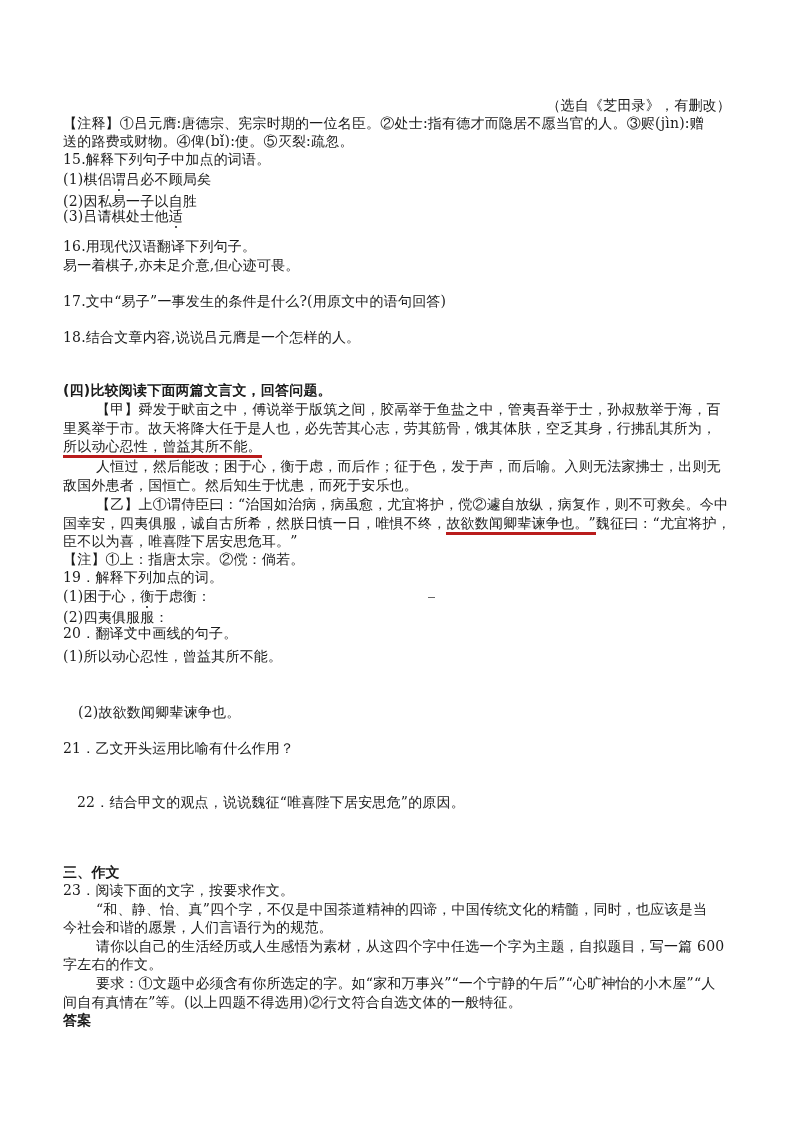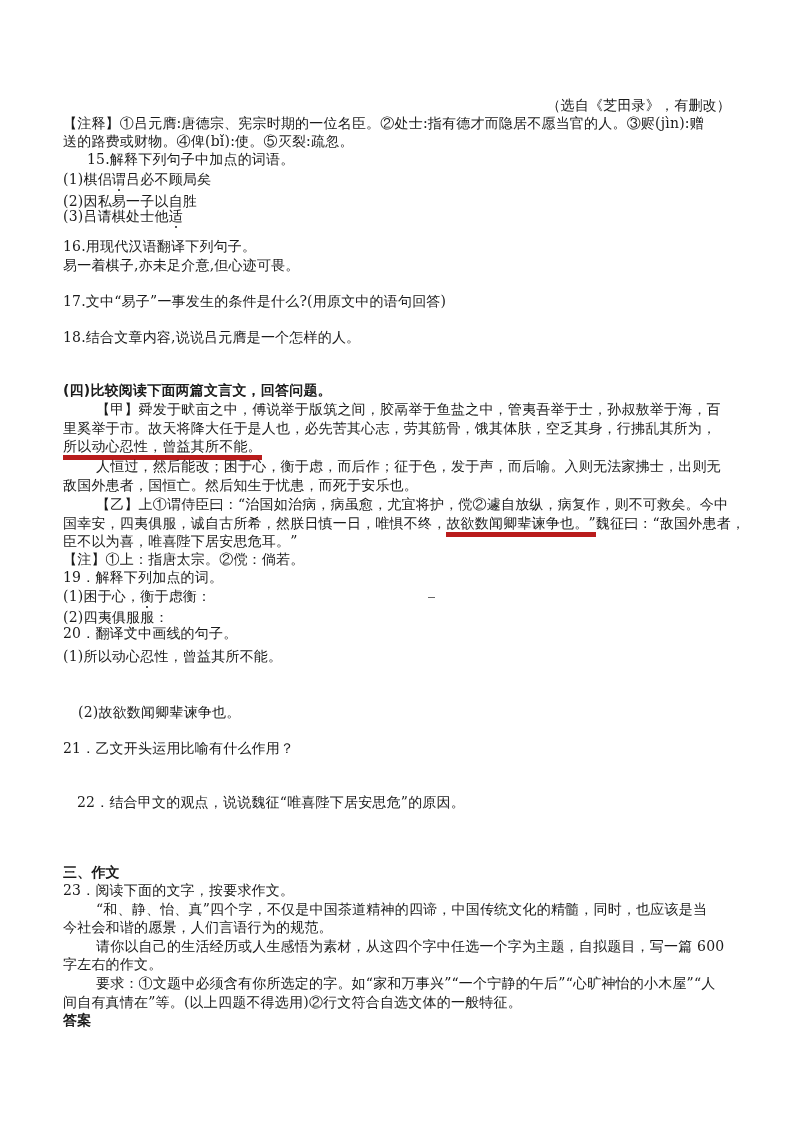--- a/index.html
+++ b/index.html
@@ -9,57 +9,57 @@
     color: #1a1a1a;
   }
   .page { position: absolute; left: 0; top: 0; width: 793px; height: 1122px; }
   .ln {
     position: absolute; left: 63px; font-size: 14px; line-height: 18px;
     white-space: nowrap; letter-spacing: 0.2px;
   }
   .bold { font-family: "DejaVu Sans", "Liberation Sans", sans-serif; font-weight: bold; }
   .ind { left: 96px; }
   .right { left: auto; right: 62px; }
-  .ul { border-bottom: 5px solid #b91c1c; padding-bottom: 1px; }
+  .ul { border-bottom: 3px solid #b91c1c; padding-bottom: 1px; }
   .dotted { position: relative; }
   .dotted::after {
     content: ""; position: absolute; left: 50%; bottom: -4px; width: 2px; height: 2px;
     margin-left: -1px; background: #1a1a1a; border-radius: 50%;
   }
   .dash { position: absolute; left: 428px; top: 597px; width: 7px; height: 1px; background: #666; }
 </style>
 </head>
 <body>
 
 <div class="page">
 
   <div class="ln right" style="top:96px;">（选自《芝田录》，有删改）</div>
   <div class="ln" style="top:114px;">【注释】①吕元膺:唐德宗、宪宗时期的一位名臣。②处士:指有德才而隐居不愿当官的人。③赆(jìn):赠</div>
   <div class="ln" style="top:132px;">送的路费或财物。④俾(bǐ):使。⑤灭裂:疏忽。</div>
 
-  <div class="ln" style="top:150px;margin-left:24px;">15.解释下列句子中加点的词语。</div>
+  <div class="ln" style="top:150px;">15.解释下列句子中加点的词语。</div>
   <div class="ln" style="top:170px;"><span>(1)棋侣</span><span class="dotted">谓</span><span>吕必不顾局矣</span></div>
   <div class="ln" style="top:192px;"><span>(2)因</span><span class="dotted">私</span><span>易一子以自胜</span></div>
   <div class="ln" style="top:207px;"><span>(3)吕请棋处士他</span><span class="dotted">适</span><span></span></div>
 
   <div class="ln" style="top:237px;">16.用现代汉语翻译下列句子。</div>
   <div class="ln" style="top:256px;">易一着棋子,亦未足介意,但心迹可畏。</div>
 
   <div class="ln" style="top:292px;">17.文中“易子”一事发生的条件是什么?(用原文中的语句回答)</div>
   <div class="ln" style="top:328px;">18.结合文章内容,说说吕元膺是一个怎样的人。</div>
 
   <div class="ln bold" style="top:381px;">(四)比较阅读下面两篇文言文，回答问题。</div>
   <div class="ln ind" style="top:400px;">【甲】舜发于畎亩之中，傅说举于版筑之间，胶鬲举于鱼盐之中，管夷吾举于士，孙叔敖举于海，百</div>
   <div class="ln" style="top:419px;">里奚举于市。故天将降大任于是人也，必先苦其心志，劳其筋骨，饿其体肤，空乏其身，行拂乱其所为，</div>
   <div class="ln" style="top:437px;"><span class="ul">所以动心忍性，曾益其所不能。</span></div>
   <div class="ln ind" style="top:457px;">人恒过，然后能改；困于心，衡于虑，而后作；征于色，发于声，而后喻。入则无法家拂士，出则无</div>
   <div class="ln ind" style="top:495px;">【乙】上①谓侍臣曰：“治国如治病，病虽愈，尤宜将护，傥②遽自放纵，病复作，则不可救矣。今中</div>
 
   <div class="ln" style="top:476px;">敌国外患者，国恒亡。然后知生于忧患，而死于安乐也。</div>
-  <div class="ln" style="top:514px;"><span>国幸安，四夷俱服，诚自古所希，然朕日慎一日，唯惧不终，</span><span class="ul">故欲数闻卿辈谏争也。”</span><span>魏征曰：“敌国外患者，</span></div>
+  <div class="ln" style="top:514px;"><span>国幸安，四夷俱服，诚自古所希，然朕日慎一日，唯惧不终，</span><span class="ul">故欲数闻卿辈谏争也。”</span><span>魏征曰：“尤宜将护，</span></div>
   <div class="ln" style="top:532px;">臣不以为喜，唯喜陛下居安思危耳。”</div>
   <div class="ln" style="top:550px;">【注】①上：指唐太宗。②傥：倘若。</div>
 
   <div class="ln" style="top:568px;">19．解释下列加点的词。</div>
   <div class="ln" style="top:587px;"><span>(1)困于心，</span><span class="dotted">衡</span><span>于虑衡：</span></div>
   <div class="dash"></div>
   <div class="ln" style="top:608px;"><span>(2)四夷俱</span><span class="dotted">服</span><span>服：</span></div>
 
   <div class="ln" style="top:624px;">20．翻译文中画线的句子。</div>
   <div class="ln" style="top:647px;">(1)所以动心忍性，曾益其所不能。</div>

